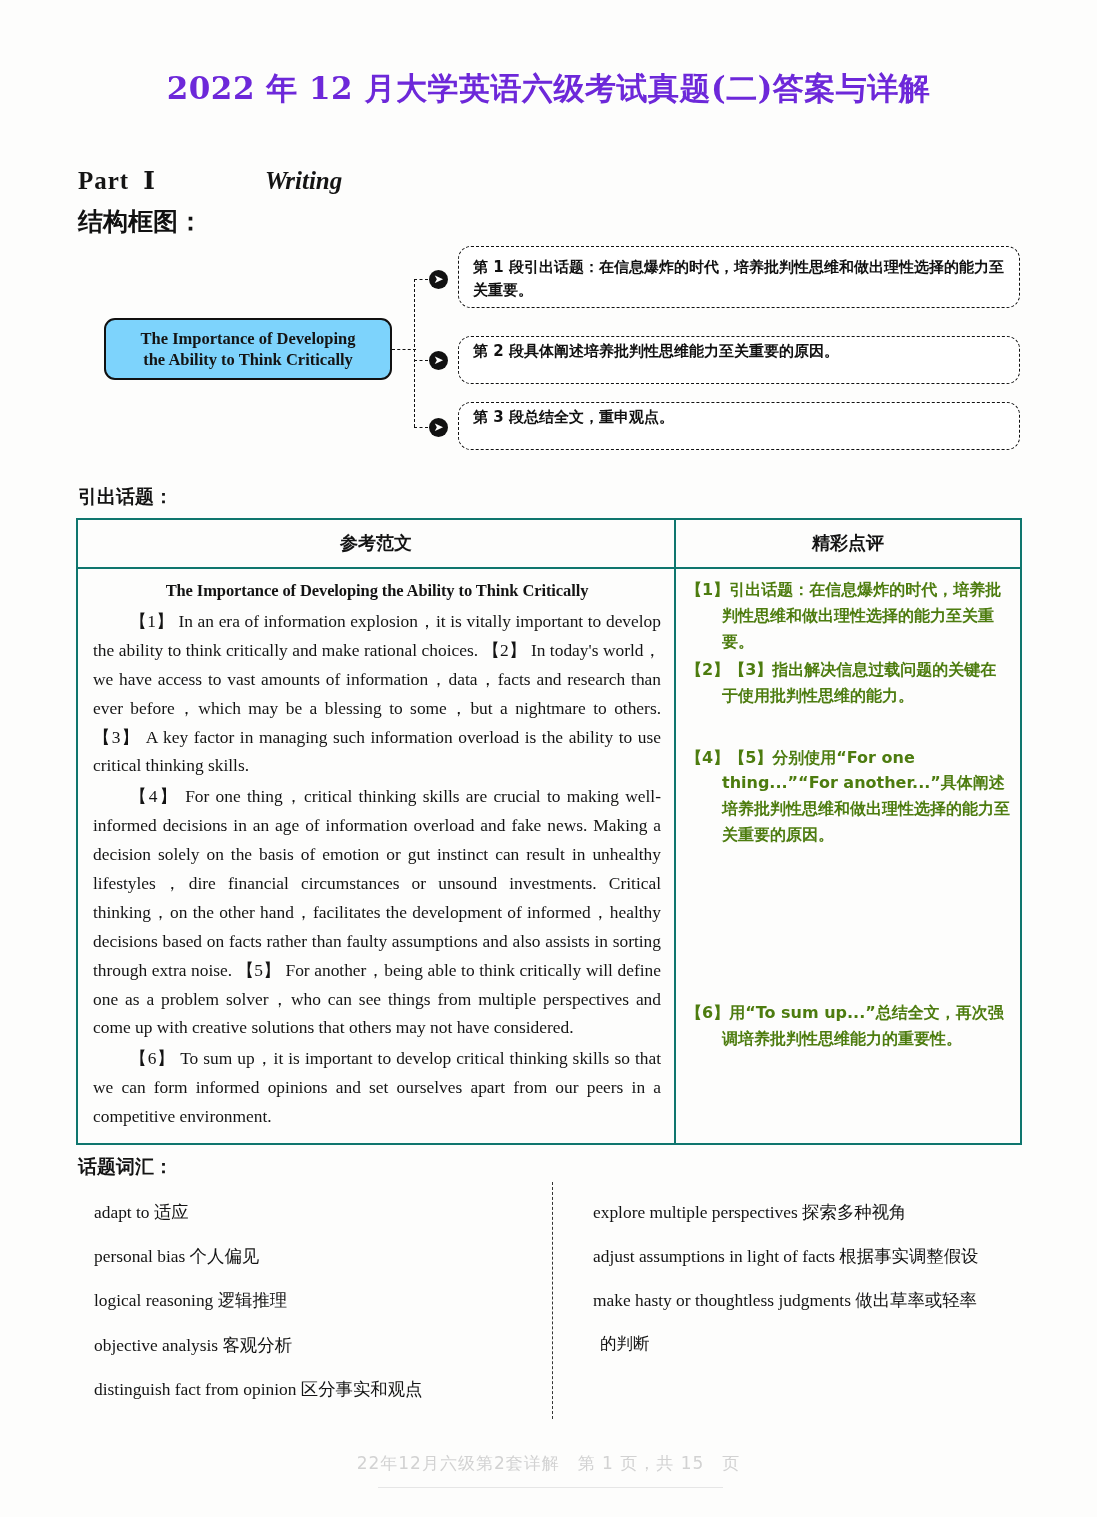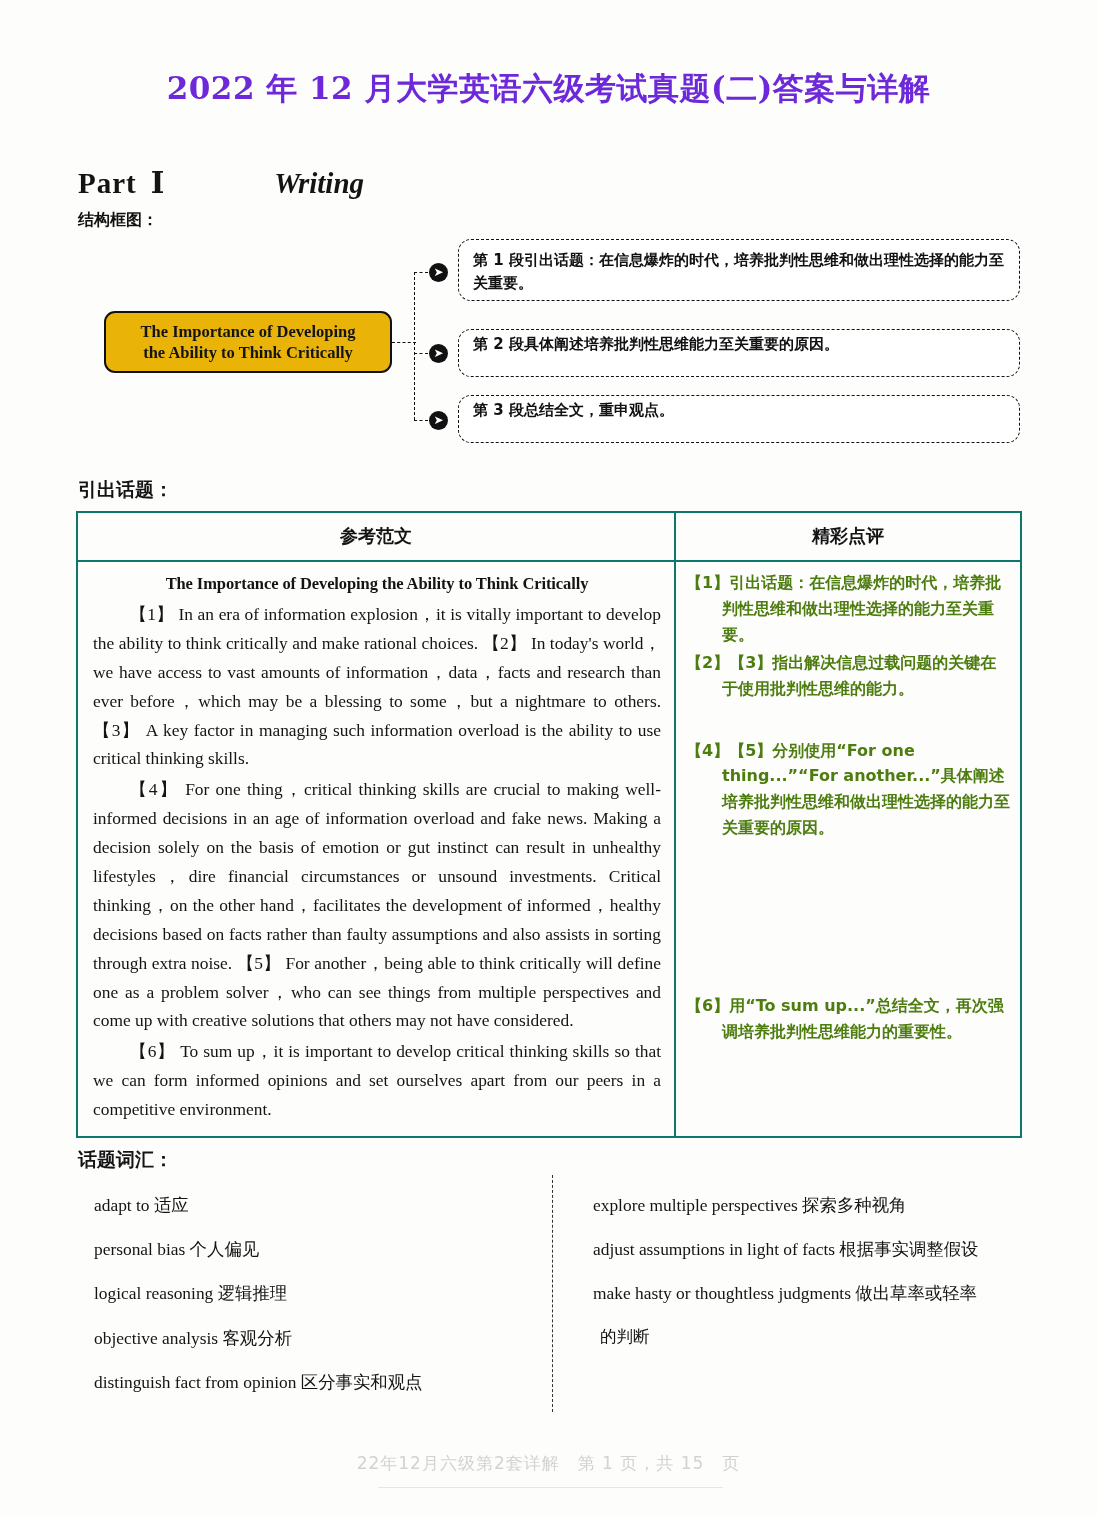--- a/index.html
+++ b/index.html
@@ -27,30 +27,30 @@
     font-family: "DejaVu Serif", "Liberation Serif", serif;
     color: #6d28d9;
   }
 
   
   .part-row {
     display: flex;
     align-items: baseline;
     margin: 56px 0 0 78px;
     font-weight: bold;
-    font-size: 29px;
+    font-size: 25px;
     font-family: "Liberation Serif", serif;
   }
   .part-label { letter-spacing: 1px; }
   .part-num { margin-left: 14px; font-family: "DejaVu Serif", serif; }
   .part-section { margin-left: 110px; font-style: italic; }
 
   .sub-heading {
     margin: 10px 0 4px 78px;
-    font-size: 16px;
+    font-size: 25px;
     font-weight: bold;
     font-family: "DejaVu Sans", sans-serif;
     color: #111;
   }
 
   
   .diagram {
     position: relative;
     height: 232px;
     margin-top: 8px;
@@ -64,21 +64,21 @@
     border: 2.2px solid #111;
     border-radius: 11px;
     display: flex;
     flex-direction: column;
     align-items: center;
     justify-content: center;
     font-weight: bold;
     font-size: 16.5px;
     line-height: 1.28;
     text-align: center;
-    background: #eab308;
+    background: #7dd3fc;
   }
   .branch {
     position: absolute;
     left: 458px;
     border: 1.8px dashed #111;
     border-radius: 13px;
     background: #fff;
     padding: 9px 12px 27px 14px;
     width: 562px;
     font-family: "DejaVu Sans", sans-serif;

